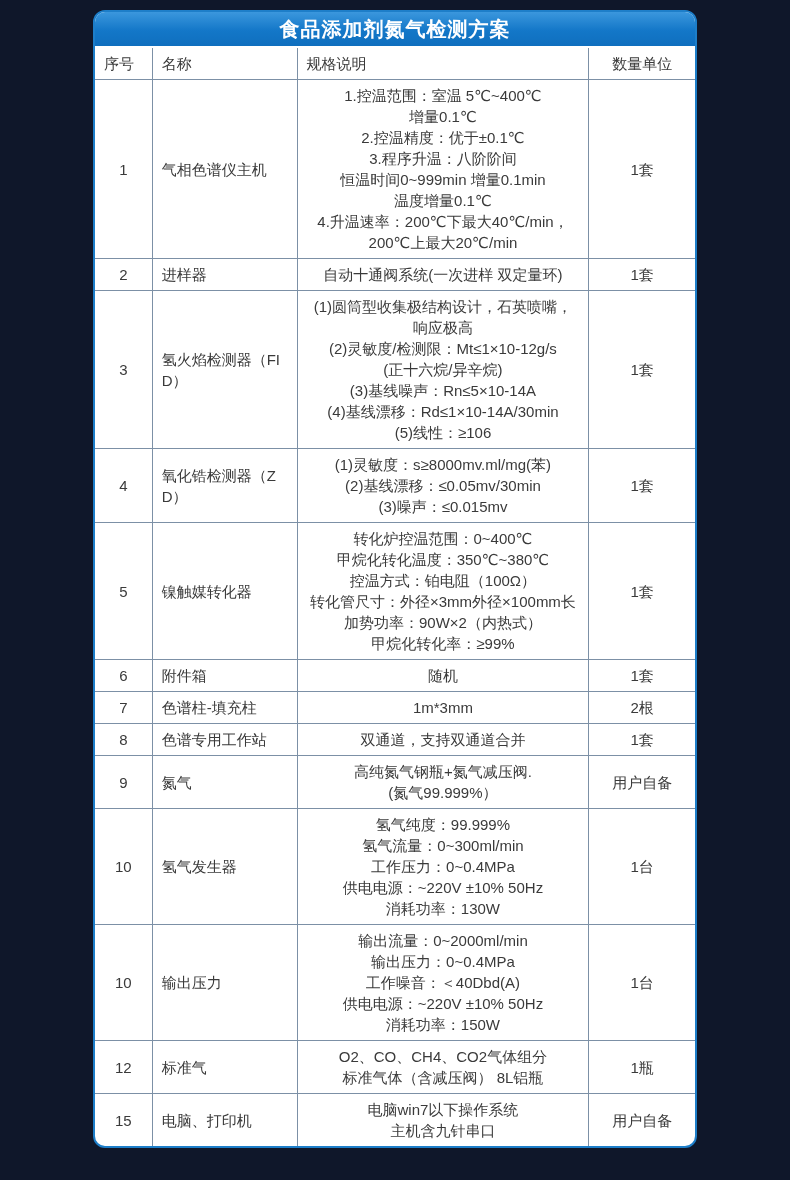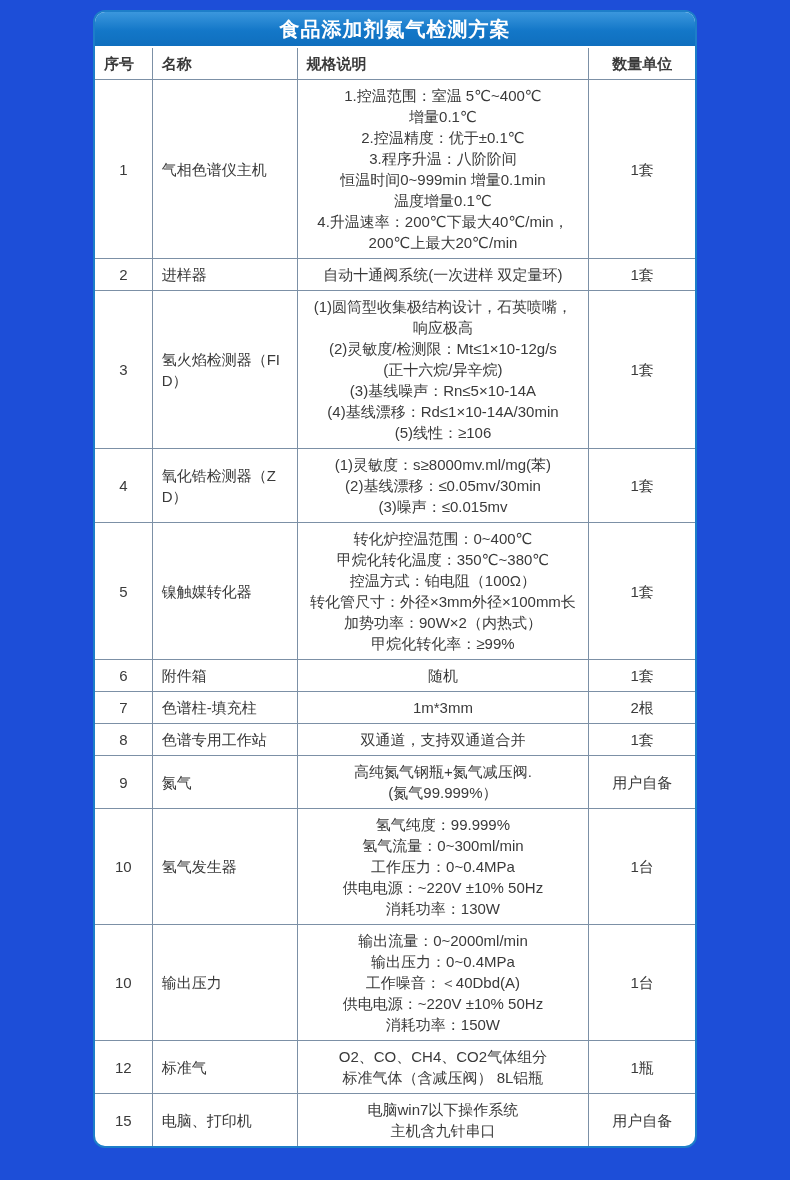--- a/index.html
+++ b/index.html
@@ -4,21 +4,21 @@
 <style>
   html, body {
     margin: 0;
     padding: 0;
     background: #ffffff;
     font-family: "Liberation Sans", "DejaVu Sans", sans-serif;
   }
   .page {
     width: 790px;
     height: 1180px;
-    background: #1d4ed8;
+    background: #0f172a;
     position: relative;
     overflow: hidden;
   }
   .doc-card {
     width: 604px;
     margin: 10px auto 0 auto;
     border: 2px solid #1d7ec9;
     border-radius: 12px;
     overflow: hidden;
     background: #ffffff;
@@ -47,21 +47,21 @@
     line-height: 1.4;
     padding: 5px 9px;
     vertical-align: middle;
     text-align: left;
     word-break: break-all;
   }
   
   .spec-table tr th:first-child, .spec-table tr td:first-child { border-left: none; }
   .spec-table tr th:last-child, .spec-table tr td:last-child { border-right: none; text-align: center; }
   .spec-table tr:last-child td { border-bottom: none; }
-  .spec-table thead th { border-top: none; font-weight: bold; }
+  .spec-table thead th { border-top: none; font-weight: normal; }
   .col-no    { width: 56px; }
   .col-name  { width: 142px; }
   .col-spec  { width: 286px; }
   .col-qty   { width: 104px; }
   td.cell-no { text-align: center; }
   td.cell-spec { white-space: pre-line; text-align: center; }
 </style>
 </head>
 <body>
 

